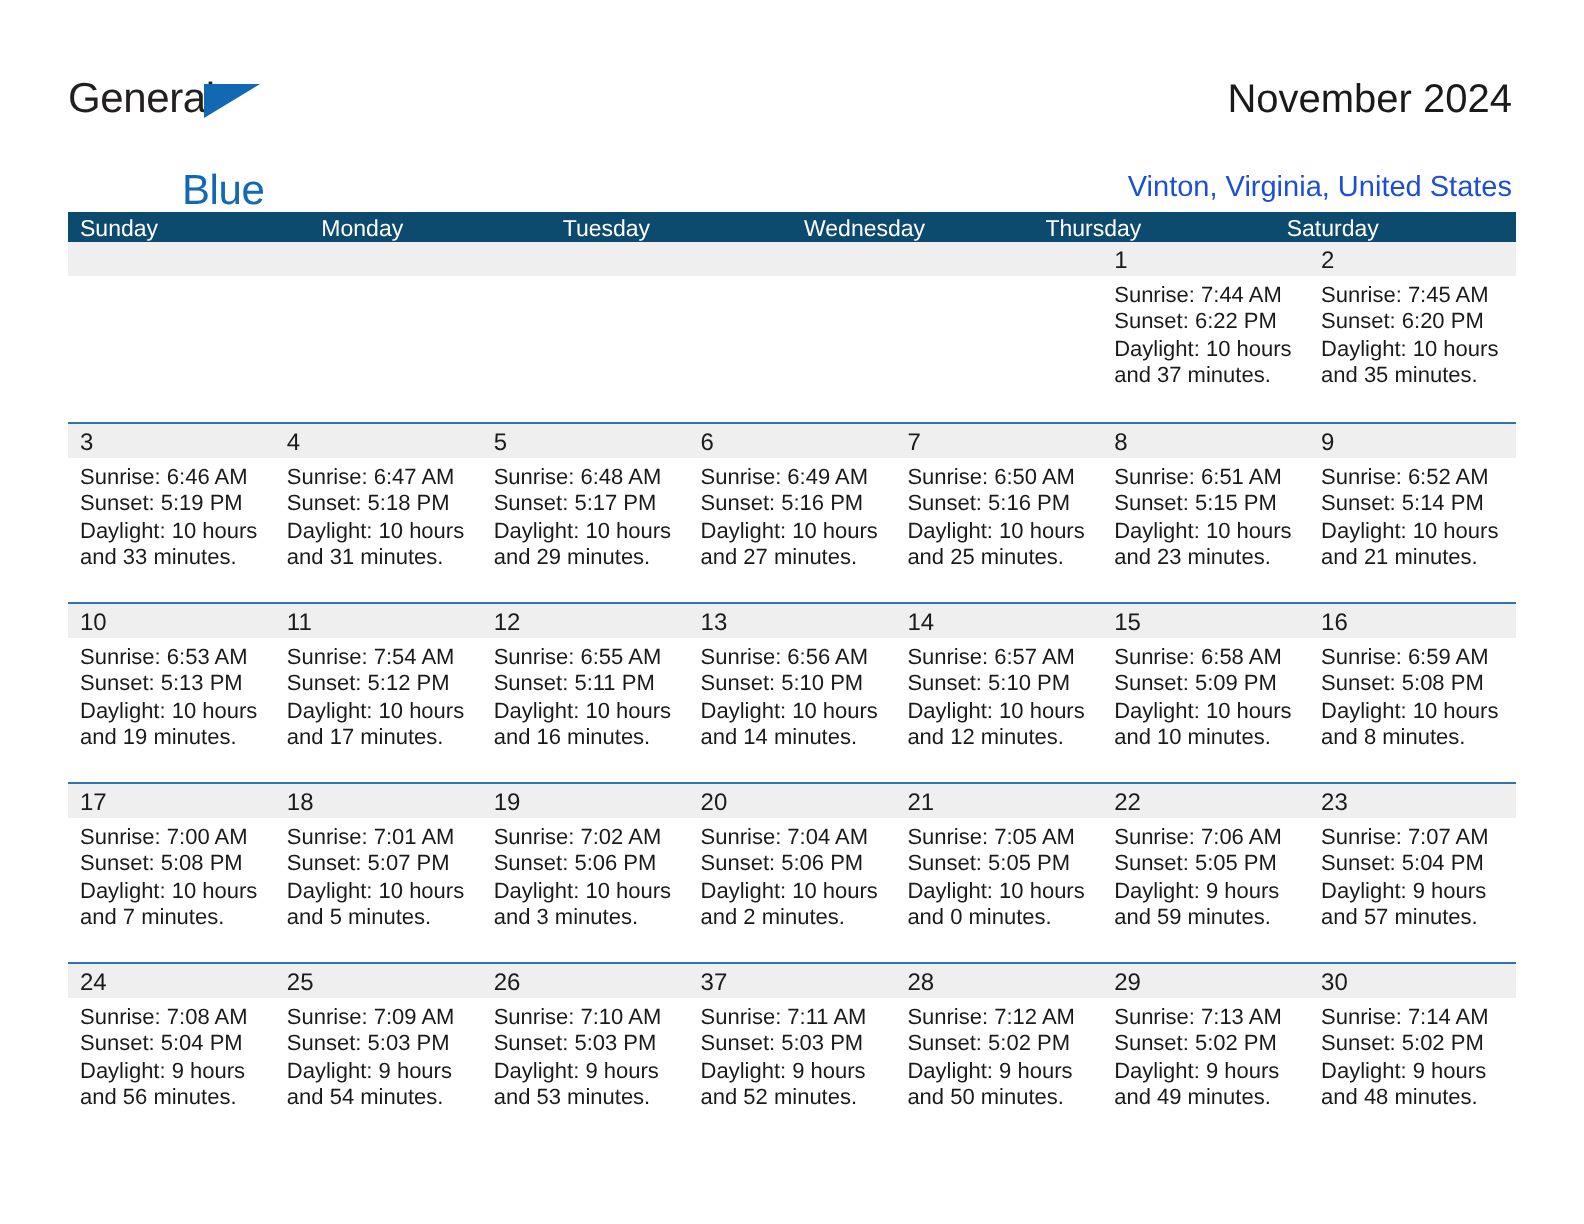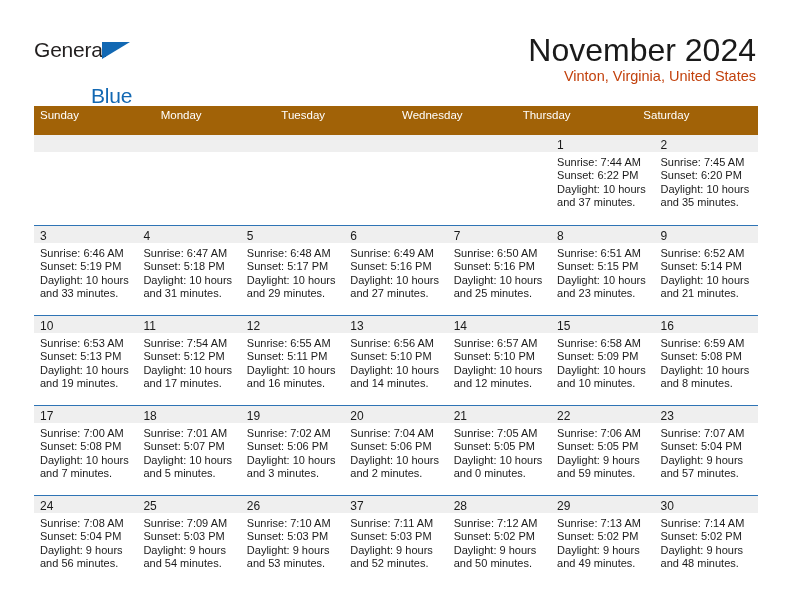--- a/index.html
+++ b/index.html
@@ -60,50 +60,50 @@
     color: #1268b3;
     letter-spacing: -0.2px;
     line-height: 23px;
     margin-top: 26px;
   }
 
   .title {
     position: absolute;
     right: 36px;
     top: 34px;
-    font-size: 32px;
+    font-size: 20px;
     color: #1a1a1a;
     font-weight: normal;
     text-align: right;
     line-height: 32px;
     white-space: nowrap;
   }
   .subtitle {
     position: absolute;
     right: 36px;
-    top: 68px;
+    top: 86px;
     font-size: 14.5px;
-    color: #c2410c;
+    color: #1d4ed8;
     text-align: right;
     line-height: 17px;
     white-space: nowrap;
   }
 
   
   .calendar {
     position: absolute;
     left: 34px;
     top: 106px;
     width: 724px;
   }
   .weekhead {
     display: flex;
     width: 100%;
-    background: #a16207;
-    height: 29px;
+    background: #0c4a6e;
+    height: 15px;
   }
   .weekhead .wh {
     flex: 1 1 0;
     color: #ffffff;
     font-size: 11.5px;
     line-height: 19px;
     padding-left: 6px;
     white-space: nowrap;
     overflow: hidden;
   }

